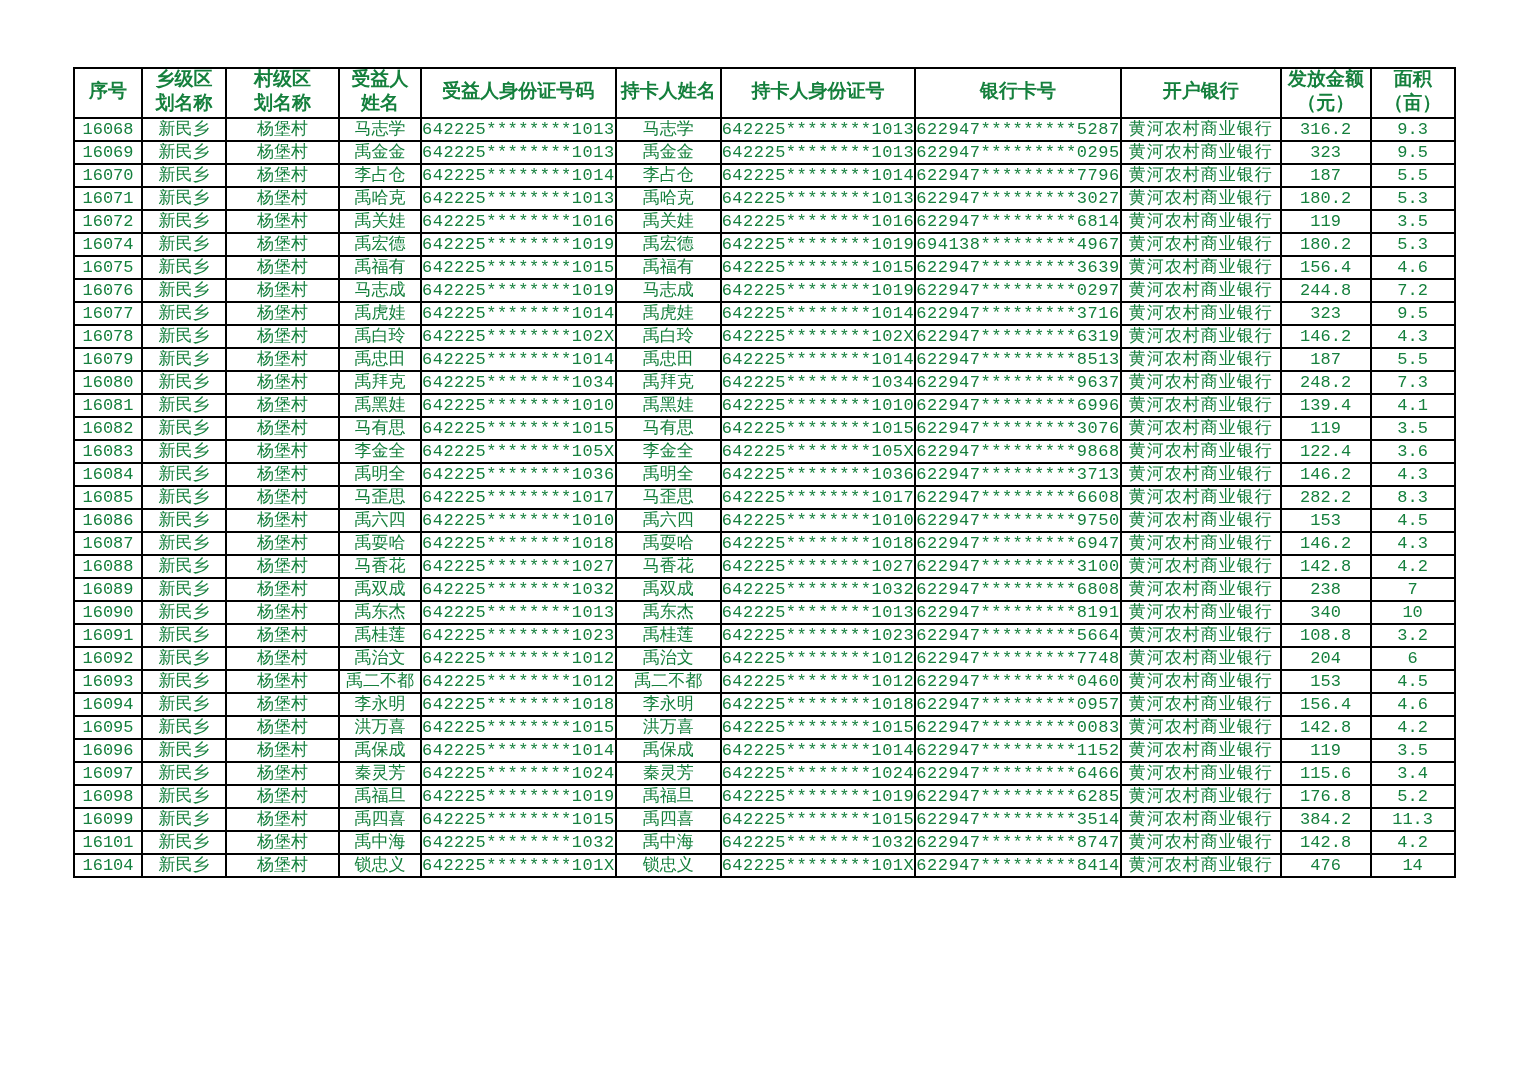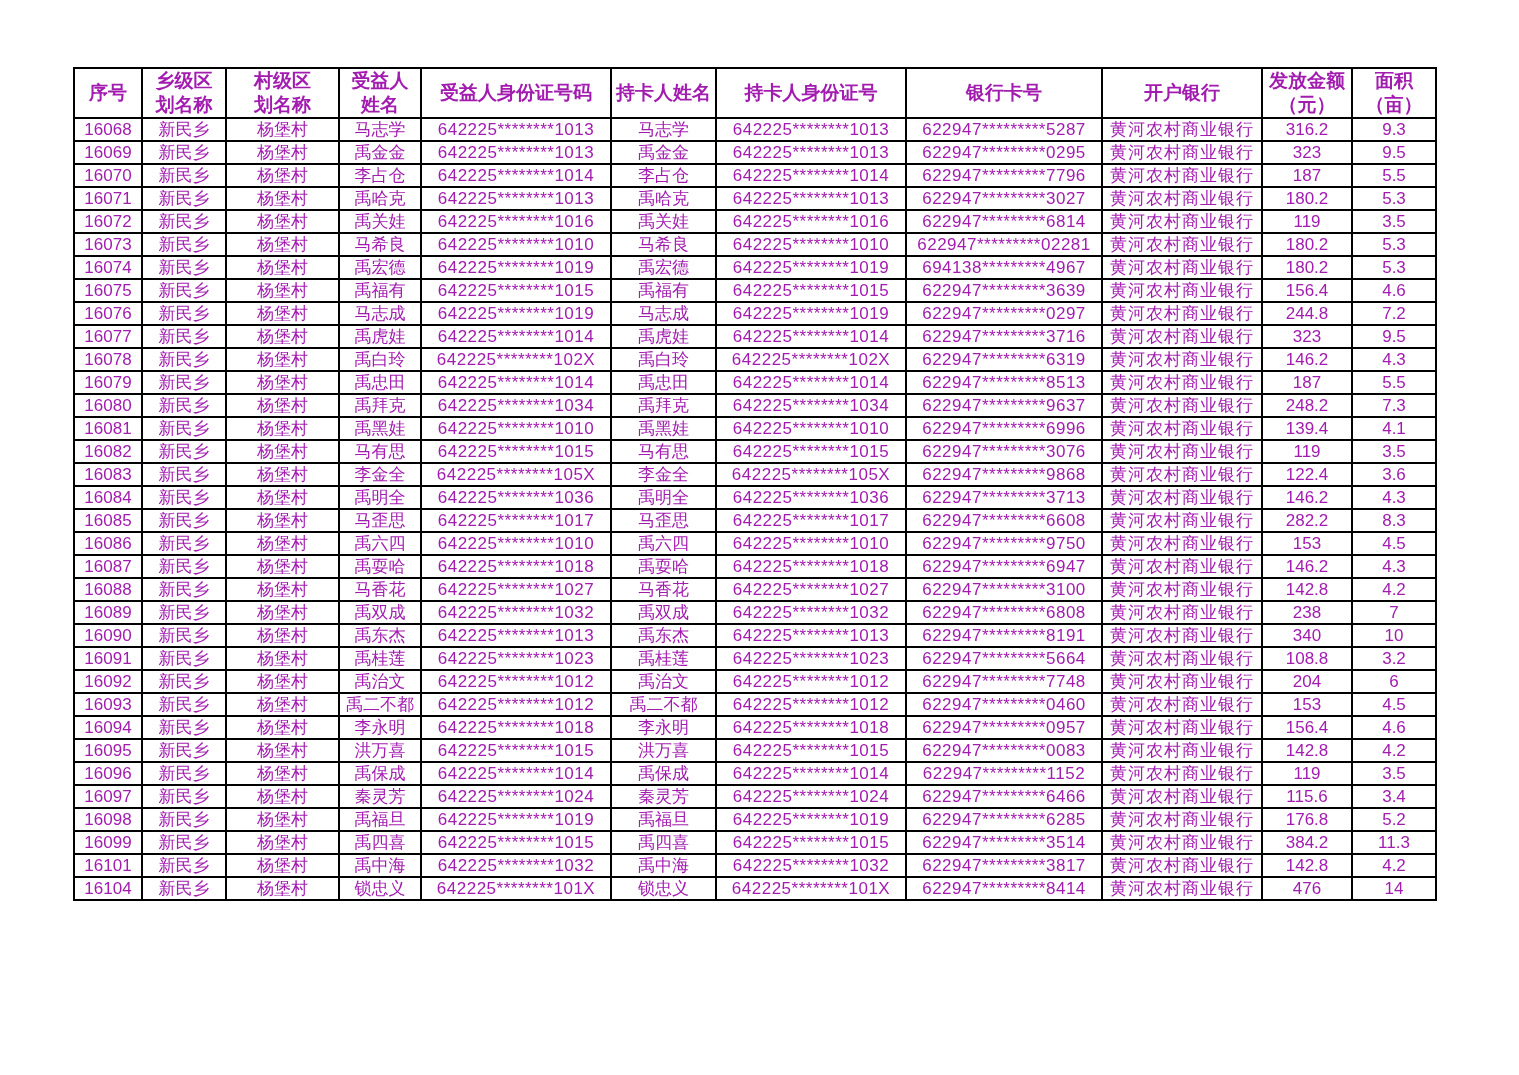--- a/index.html
+++ b/index.html
@@ -6,22 +6,22 @@
     margin: 0;
     padding: 0;
     background: #ffffff;
   }
   .page {
     position: relative;
     width: 1519px;
     height: 1075px;
     background: #ffffff;
     overflow: hidden;
-    font-family: Liberation Sans, sans-serif;
-    color: #a21caf;
+    font-family: Liberation Mono, monospace;
+    color: #15803d;
   }
   table.grid {
     position: absolute;
     left: 73px;
     top: 67px;
     border-collapse: collapse;
     table-layout: fixed;
   }
   table.grid th,
   table.grid td {
@@ -149,33 +149,20 @@
           <td class="col-beneficiary_name">禹关娃</td>
           <td class="col-beneficiary_id">642225********1016</td>
           <td class="col-cardholder_name">禹关娃</td>
           <td class="col-cardholder_id">642225********1016</td>
           <td class="col-bank_card_no">622947*********6814</td>
           <td class="col-bank">黄河农村商业银行</td>
           <td class="col-amount">119</td>
           <td class="col-area">3.5</td>
         </tr>
         <tr>
-          <td class="col-seq">16073</td>
-          <td class="col-township">新民乡</td>
-          <td class="col-village">杨堡村</td>
-          <td class="col-beneficiary_name">马希良</td>
-          <td class="col-beneficiary_id">642225********1010</td>
-          <td class="col-cardholder_name">马希良</td>
-          <td class="col-cardholder_id">642225********1010</td>
-          <td class="col-bank_card_no">622947*********02281</td>
-          <td class="col-bank">黄河农村商业银行</td>
-          <td class="col-amount">180.2</td>
-          <td class="col-area">5.3</td>
-        </tr>
-        <tr>
           <td class="col-seq">16074</td>
           <td class="col-township">新民乡</td>
           <td class="col-village">杨堡村</td>
           <td class="col-beneficiary_name">禹宏德</td>
           <td class="col-beneficiary_id">642225********1019</td>
           <td class="col-cardholder_name">禹宏德</td>
           <td class="col-cardholder_id">642225********1019</td>
           <td class="col-bank_card_no">694138*********4967</td>
           <td class="col-bank">黄河农村商业银行</td>
           <td class="col-amount">180.2</td>
@@ -507,21 +494,21 @@
           <td class="col-area">11.3</td>
         </tr>
         <tr>
           <td class="col-seq">16101</td>
           <td class="col-township">新民乡</td>
           <td class="col-village">杨堡村</td>
           <td class="col-beneficiary_name">禹中海</td>
           <td class="col-beneficiary_id">642225********1032</td>
           <td class="col-cardholder_name">禹中海</td>
           <td class="col-cardholder_id">642225********1032</td>
-          <td class="col-bank_card_no">622947*********3817</td>
+          <td class="col-bank_card_no">622947*********8747</td>
           <td class="col-bank">黄河农村商业银行</td>
           <td class="col-amount">142.8</td>
           <td class="col-area">4.2</td>
         </tr>
         <tr>
           <td class="col-seq">16104</td>
           <td class="col-township">新民乡</td>
           <td class="col-village">杨堡村</td>
           <td class="col-beneficiary_name">锁忠义</td>
           <td class="col-beneficiary_id">642225********101X</td>

